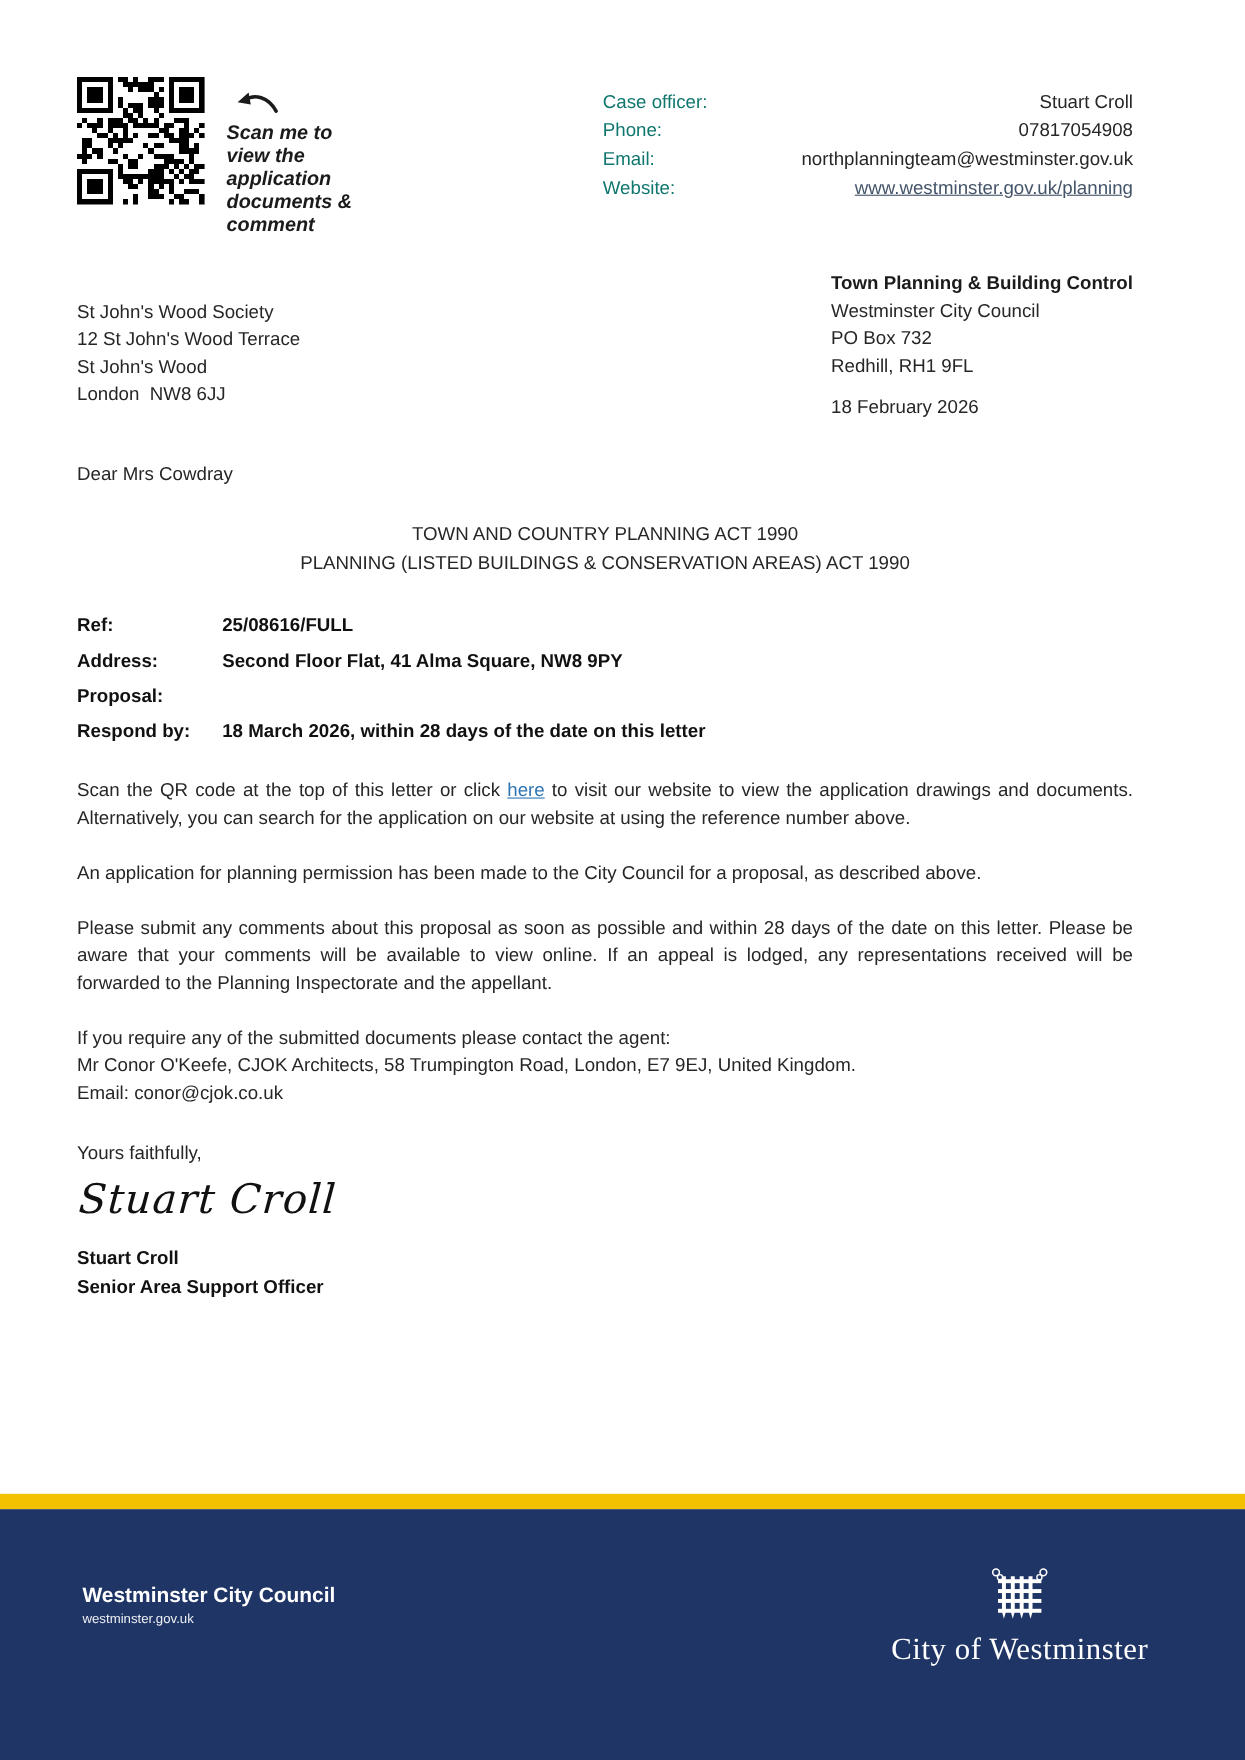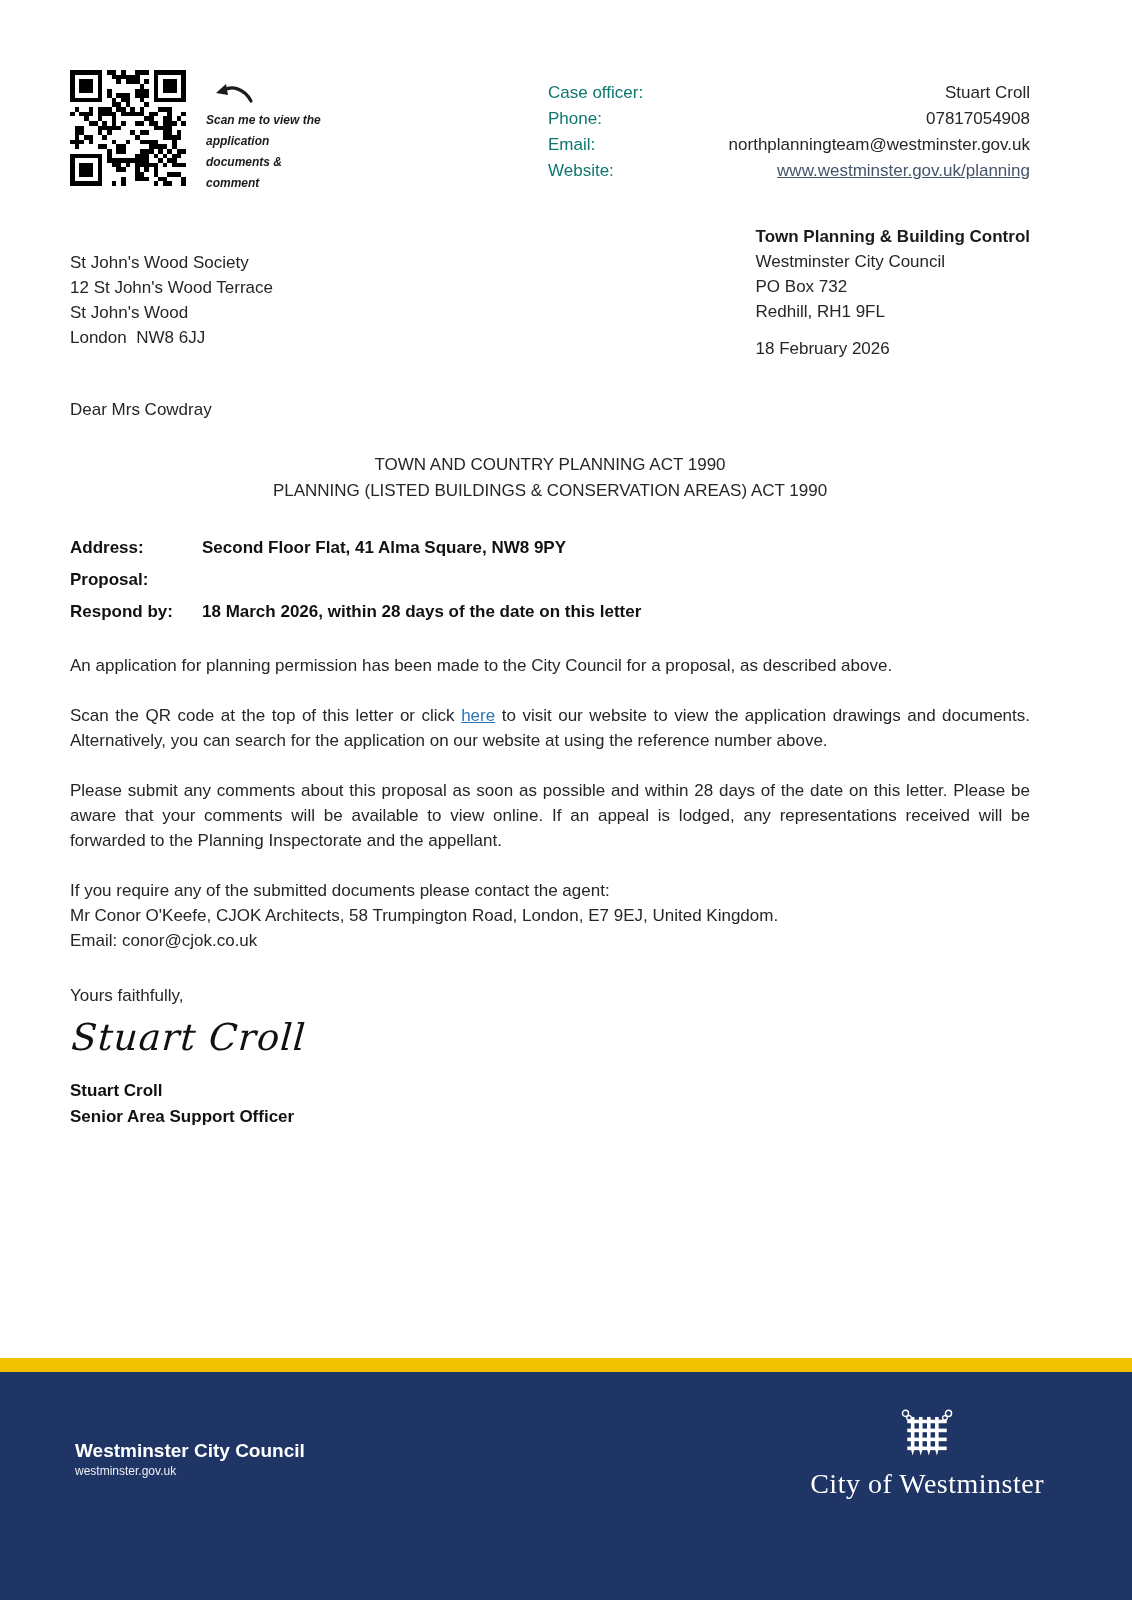--- a/index.html
+++ b/index.html
@@ -13,21 +13,21 @@
   }
   .page { padding:70px 102px 0 70px; font-size:17px; line-height:25px; }
 
   
   .header { display:flex; justify-content:space-between; align-items:flex-start; }
   .qr-group { display:flex; gap:20px; }
   .qr-box { width:116px; height:116px; }
   .qr-box svg { width:100%; height:100%; shape-rendering:crispEdges; }
   .qr-side { width:130px; padding-top:12px; }
   .arrow-icon { display:block; margin-left:8px; margin-bottom:6px; }
-  .qr-caption { font-style:italic; font-size:12px; line-height:21px; font-weight:600; color:#1b1b1b; }
+  .qr-caption { font-style:italic; font-size:18px; line-height:21px; font-weight:600; color:#1b1b1b; }
 
   .contact { width:482px; padding-top:10px; }
   .contact-row { display:flex; justify-content:space-between; line-height:26px; }
   .contact-label { color:#0f766e; }
   .contact-value { text-align:right; }
   a.link { color:#2e74b5; text-decoration:underline; cursor:pointer; }
   a.link-site { color:#44546a; }
 
   
   .row2 { display:flex; justify-content:space-between; margin-top:30px; }
@@ -62,21 +62,21 @@
   }
   .signer { margin-top:16px; font-weight:bold; color:#111; line-height:26px; }
 
   
   .footer { position:absolute; left:0; right:0; bottom:0; }
   .footer-yellow { height:14px; background:var(--yellow, #f2c100); }
   .footer-navy { height:228px; background:var(--navy, #1f3565); color:#fff; position:relative; }
   .footer-left { position:absolute; left:75px; top:66px; }
   .footer-council { font-weight:bold; font-size:19px; line-height:26px; }
   .footer-url { font-size:12px; opacity:.92; }
-  .footer-right { position:absolute; right:88px; top:36px; text-align:left; }
+  .footer-right { position:absolute; right:88px; top:52px; text-align:left; }
   .crest { display:block; margin:0 auto 8px auto; }
   .footer-brand { font-family:"Liberation Serif", serif; font-size:28px; letter-spacing:.5px; }
 </style>
 </head>
 <body>
 
 <div class="page">
 
   <div class="header">
     <div class="qr-group">
@@ -344,35 +344,39 @@
 
   <div class="salutation">Dear Mrs Cowdray</div>
 
   <div class="acts">
     <div>TOWN AND COUNTRY PLANNING ACT 1990</div>
     <div>PLANNING (LISTED BUILDINGS &amp; CONSERVATION AREAS) ACT 1990</div>
   </div>
 
   <div class="ref-table">
     <div class="ref-row">
+      <div class="ref-label">Ref:</div>
+      <div class="ref-value">25/08616/FULL</div>
+    </div>
+    <div class="ref-row">
       <div class="ref-label">Address:</div>
       <div class="ref-value">Second Floor Flat, 41 Alma Square, NW8 9PY</div>
     </div>
     <div class="ref-row">
       <div class="ref-label">Proposal:</div>
     </div>
     <div class="ref-row">
       <div class="ref-label">Respond by:</div>
       <div class="ref-value">18 March 2026, within 28 days of the date on this letter</div>
     </div>
   </div>
 
+  <p class="para justify"><span>Scan the QR code at the top of this letter or click </span><a class="link">here</a><span> to visit our website to view the application drawings and documents. Alternatively, you can search for the application on our website at using the reference number above.</span></p>
+
   <p class="para">An application for planning permission has been made to the City Council for a proposal, as described above.</p>
-
-  <p class="para justify"><span>Scan the QR code at the top of this letter or click </span><a class="link">here</a><span> to visit our website to view the application drawings and documents. Alternatively, you can search for the application on our website at using the reference number above.</span></p>
 
   <p class="para justify">Please submit any comments about this proposal as soon as possible and within 28 days of the date on this letter. Please be aware that your comments will be available to view online. If an appeal is lodged, any representations received will be forwarded to the Planning Inspectorate and the appellant.</p>
 
   <div class="para">
     <div>If you require any of the submitted documents please contact the agent:</div>
     <div>Mr Conor O'Keefe, CJOK Architects, 58 Trumpington Road, London, E7 9EJ, United Kingdom.</div>
     <div>Email: conor@cjok.co.uk</div>
   </div>
 
   <div class="closing">Yours faithfully,</div>

